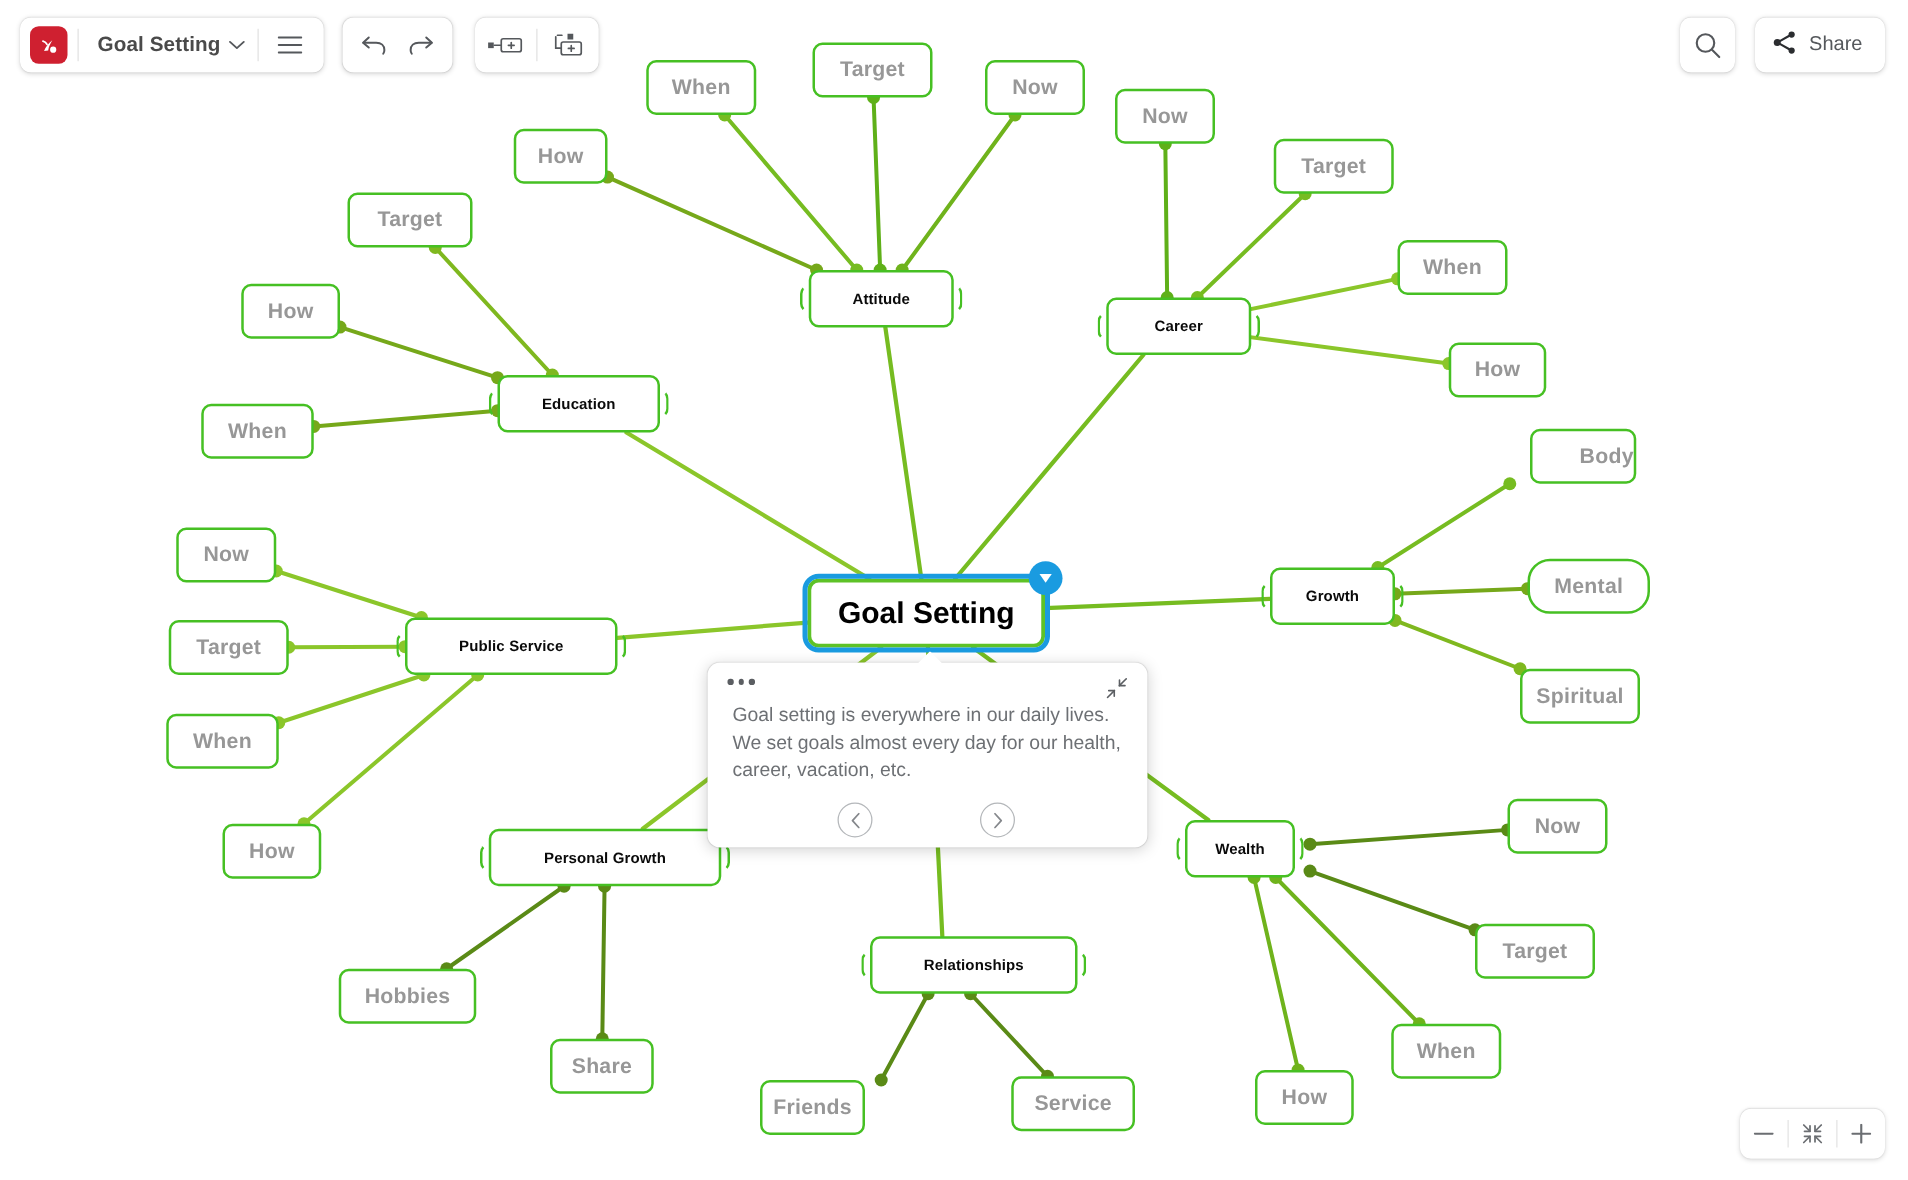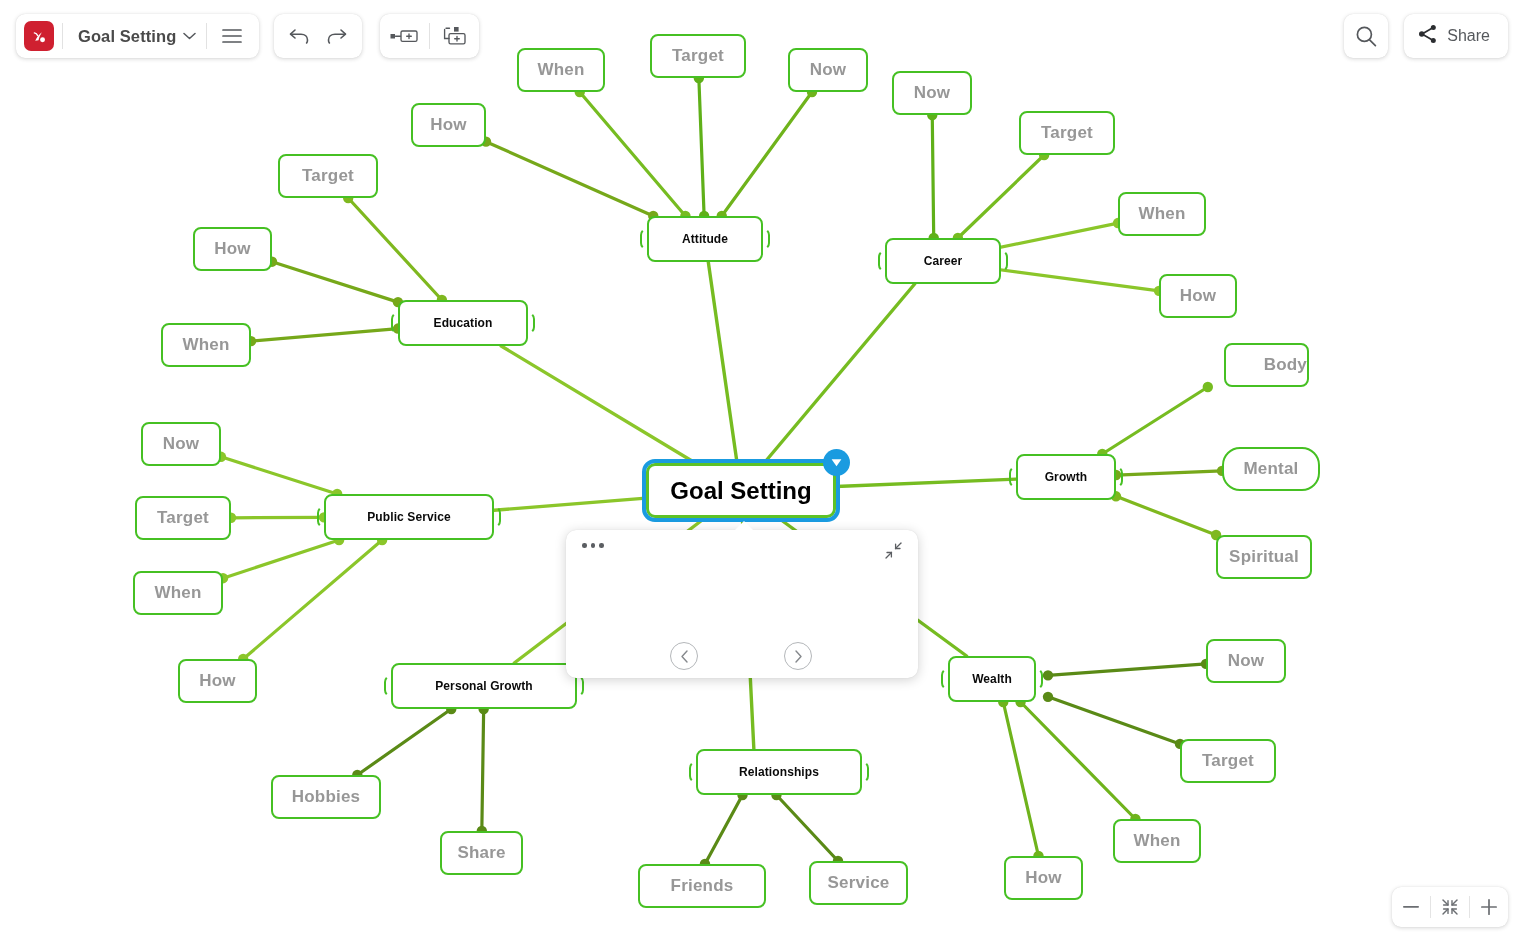--- a/index.html
+++ b/index.html
@@ -408,21 +408,21 @@
         </div>
         <div class="node leaf" style="left: 271px; top: 775px; width: 110px; border-color: rgb(70, 192, 35);">
           <span>Hobbies</span>
         </div>
         <div class="node leaf" style="left: 440px; top: 831px; width: 83px; border-color: rgb(70, 192, 35);">
           <span>Share</span>
         </div>
         <div class="node branch" style="left: 672px; top: 749px; width: 166px; border-color: rgb(70, 192, 35); margin-left: 24px;">
           <span>Relationships</span>
         </div>
-        <div class="node leaf" style="left: 638px; top: 864px; width: 128px; border-color: rgb(70, 192, 35);">
+        <div class="node leaf" style="left: 608px; top: 864px; width: 84px; border-color: rgb(70, 192, 35);">
           <span>Friends</span>
         </div>
         <div class="node leaf" style="left: 809px; top: 861px; width: 99px; border-color: rgb(70, 192, 35);">
           <span>Service</span>
         </div>
         <div class="node branch" style="left: 948px; top: 656px; width: 88px; border-color: rgb(70, 192, 35);">
           <span>Wealth</span>
         </div>
         <div class="node leaf" style="left: 1206px; top: 639px; width: 80px; border-color: rgb(70, 192, 35);">
           <span>Now</span>
@@ -455,20 +455,21 @@
           <i></i>
         </div>
       <div id="note-collapse">
         <svg width="17" height="17" viewBox="0 0 17 17" fill="none" stroke="#5b5e62" stroke-width="1.3" stroke-linecap="round">
           <path d="M16 1 L10.5 6.5"></path>
             <path d="M10.6 2.1 L10.6 6.5 L15 6.5" stroke-width="1.3" fill="none"></path>
           <path d="M1 16 L6.5 10.5"></path>
             <path d="M6.4 14.9 L6.4 10.5 L2 10.5"></path>
         </svg>
       </div>
+      <div id="note-text">Goal setting is everywhere in our daily lives. We set goals almost every day for our health, career, vacation, etc.</div>
       <div id="note-prev" class="note-nav">
         <svg width="9" height="13" viewBox="0 0 9 13" fill="none" stroke="currentColor" stroke-width="1.4" stroke-linecap="round" stroke-linejoin="round">
             <path d="M7 1 L2 6.5 L7 12"></path>
           </svg>
       </div>
       <div id="note-next" class="note-nav">
         <svg width="9" height="13" viewBox="0 0 9 13" fill="none" stroke="currentColor" stroke-width="1.4" stroke-linecap="round" stroke-linejoin="round">
             <path d="M2 1 L7 6.5 L2 12"></path>
           </svg>
       </div>

